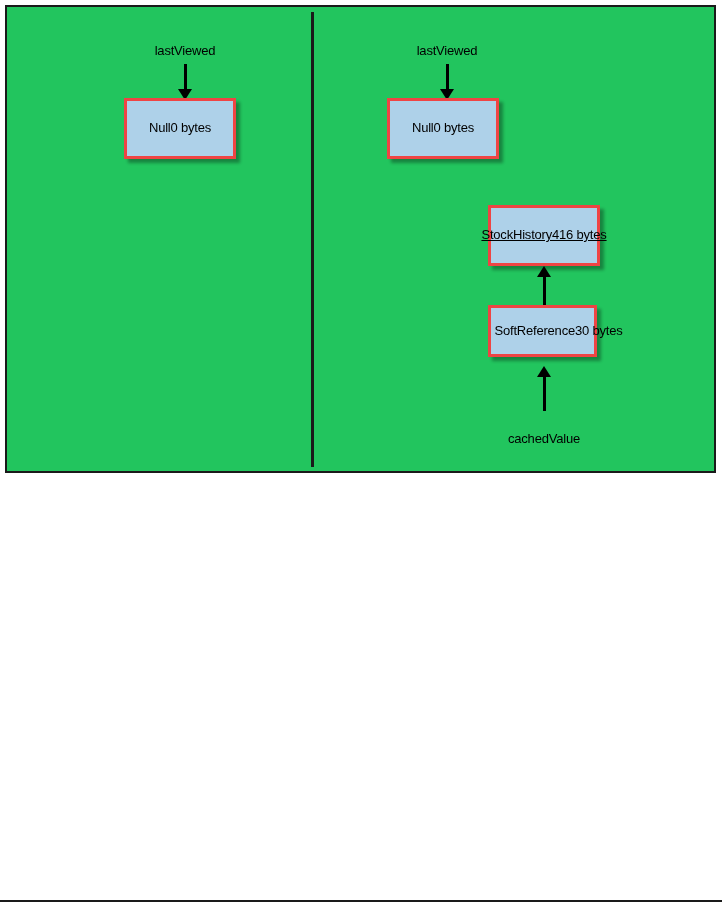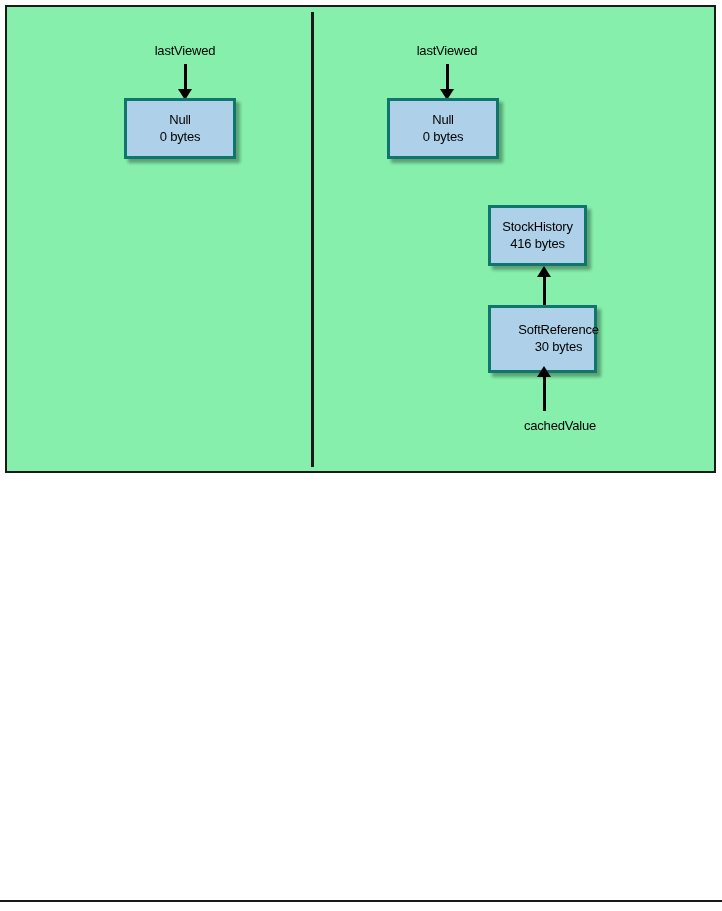--- a/index.html
+++ b/index.html
@@ -18,21 +18,21 @@
 
   
   #figure-frame {
     position: absolute;
     left: 5px;
     top: 5px;
     width: 711px;
     height: 468px;
     border: 2px solid #1a1a1a;
     box-sizing: border-box;
-    background: #86efac;
+    background: #22c55e;
   }
 
   
   #panel-divider {
     position: absolute;
     left: 304px;
     top: 5px;
     width: 3px;
     height: 455px;
     background: #1a1a1a;
@@ -46,24 +46,24 @@
     width: 722px;
     height: 2px;
     background: #1a1a1a;
   }
 
   
   .obj-box {
     position: absolute;
     box-sizing: border-box;
     background: #aed1e9;
-    border: 3px solid #0f766e;
+    border: 3px solid #ef4444;
     box-shadow: 4px 4px 3px rgba(0,0,0,0.32);
     display: flex;
-    flex-direction: column;
+    flex-direction: row;
     align-items: center;
     justify-content: center;
     line-height: 1.28;
   }
   .obj-box .obj-title,
   .obj-box .obj-size {
     font-size: 13px;
     color: #000000;
     white-space: nowrap;
     letter-spacing: -0.2px;
@@ -147,39 +147,39 @@
     <div class="arrow arrow-down" style="left:440px; top:57px; height:36px;">
       <div class="shaft" style="height:26px;"></div>
       <div class="head"></div>
     </div>
 
     <div class="obj-box" style="left:380px; top:91px; width:112px; height:61px;">
       <span class="obj-title">Null</span>
       <span class="obj-size">0 bytes</span>
     </div>
 
-    <div class="obj-box" style="left:481px; top:198px; width:99px; height:61px;">
+    <div class="obj-box" style="left:481px; top:198px; width:112px; height:61px;text-decoration:underline;">
       <span class="obj-title">StockHistory</span>
       <span class="obj-size">416 bytes</span>
     </div>
 
     <div class="arrow arrow-up" style="left:537px; top:259px; height:39px;">
       <div class="head"></div>
       <div class="shaft" style="height:31px;"></div>
     </div>
 
-    <div class="obj-box" style="left:481px; top:298px; width:109px; height:68px;padding-left:32px;">
+    <div class="obj-box" style="left:481px; top:298px; width:109px; height:52px;padding-left:32px;">
       <span class="obj-title">SoftReference</span>
       <span class="obj-size">30 bytes</span>
     </div>
 
     <div class="arrow arrow-up" style="left:537px; top:359px; height:45px;">
       <div class="head"></div>
       <div class="shaft" style="height:37px;"></div>
     </div>
 
-    <div class="ref-label" style="left:537px; top:411px;margin-left:16px;">cachedValue</div>
+    <div class="ref-label" style="left:537px; top:424px;">cachedValue</div>
 
   </div>
 
 </div>
 
 <div id="footer-rule"></div>
 
 </body></html>

